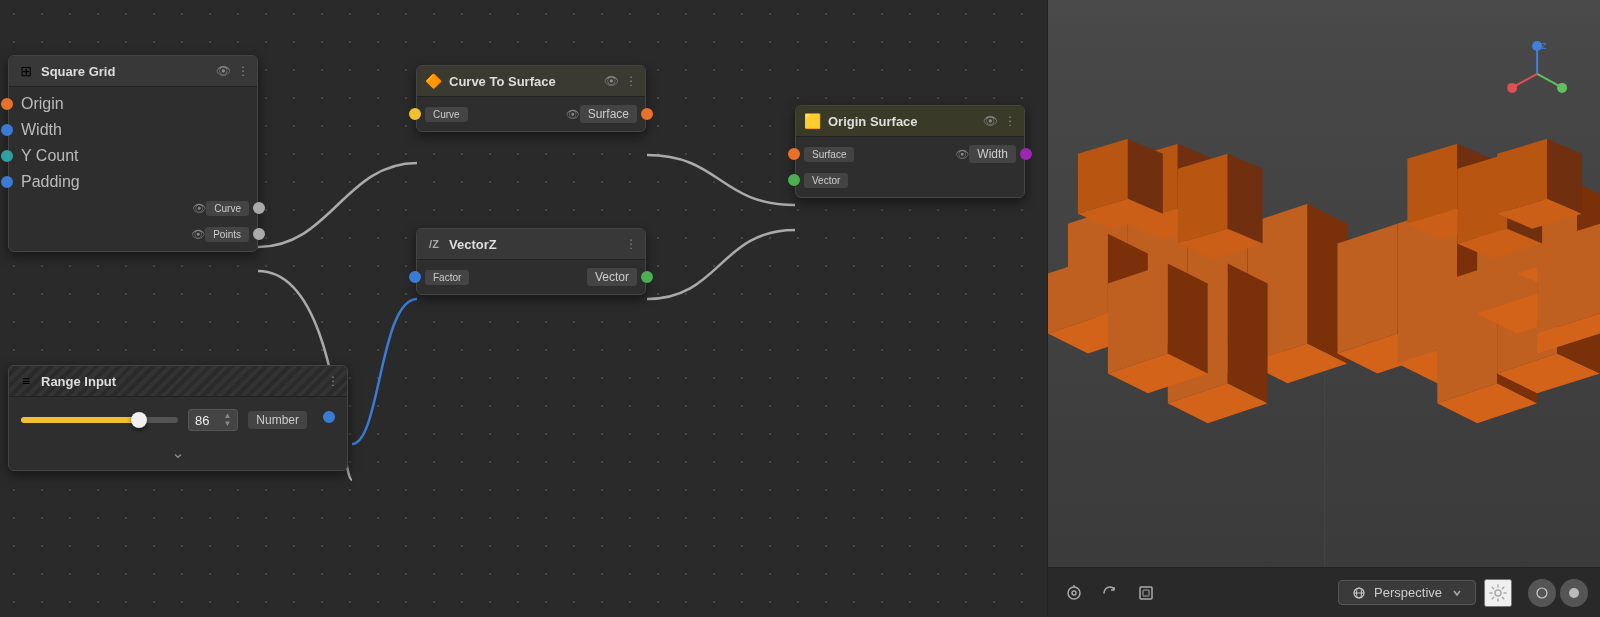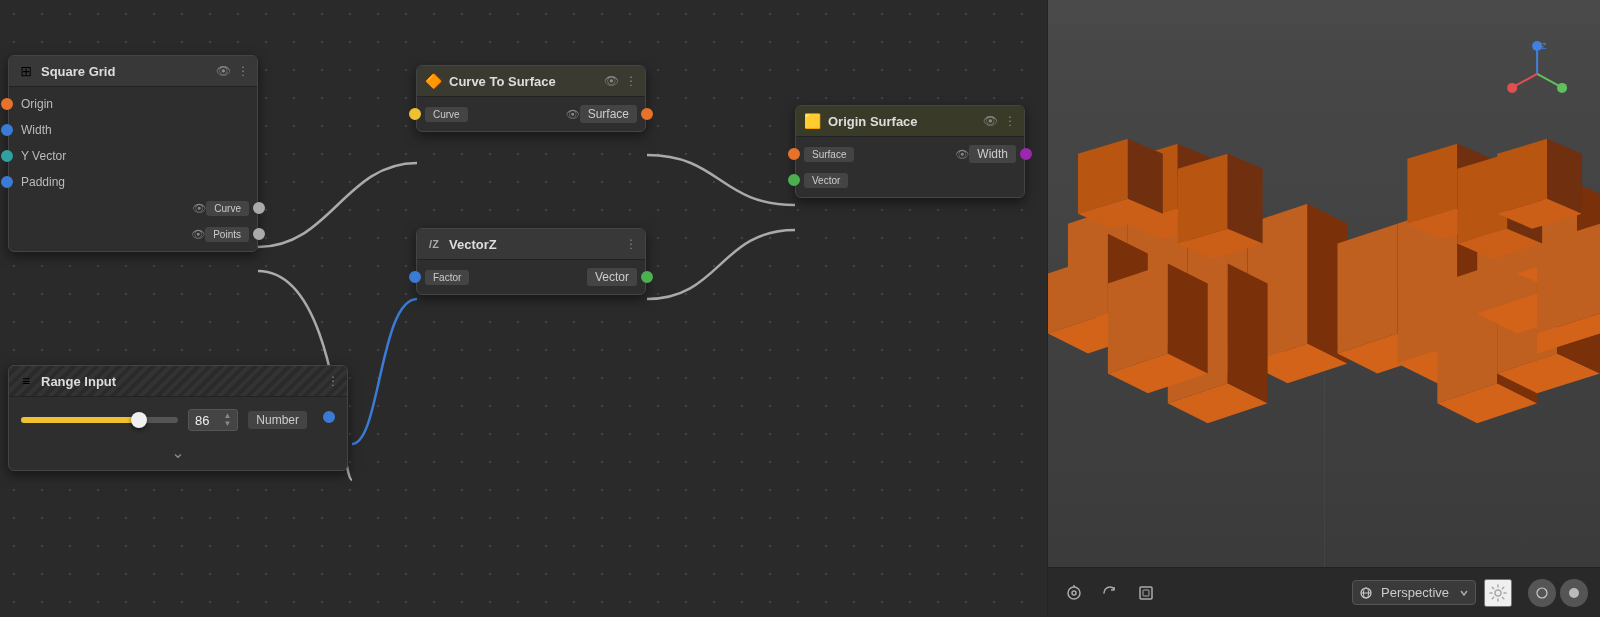--- a/index.html
+++ b/index.html
@@ -84,21 +84,21 @@
       background: transparent;
     }
 
     .vp-perspective-btn {
       display: flex;
       align-items: center;
       gap: 6px;
       background: #3a3a3a;
       border: 1px solid #555;
       border-radius: 4px;
-      padding: 4px 6px;
+      padding: 4px 13px;
       color: #ccc;
       font-size: 13px;
       cursor: pointer;
       margin-left: auto;
     }
 
     .vp-gear-btn {
       width: 28px;
       height: 28px;
       display: flex;
@@ -175,21 +175,21 @@
     .socket-right {
       position: absolute;
       right: -8px;
       width: 12px;
       height: 12px;
       border-radius: 50%;
       border: 2px solid #555;
     }
 
     .socket-label {
-      font-size: 12px;
+      font-size: 16px;
       color: #bbb;
       padding: 0 4px;
     }
 
     .socket-btn {
       background: #444;
       border: none;
       border-radius: 3px;
       padding: 2px 8px;
       color: #ccc;
@@ -389,21 +389,21 @@
       </div>
 
       <div class="node-socket-row">
         <span class="socket-left blue"></span>
         <span class="socket-label">Width</span>
       </div>
 
 
       <div class="node-socket-row">
         <span class="socket-left cyan"></span>
-        <span class="socket-label">Y Vector</span>
+        <span class="socket-label">Y Count</span>
       </div>
 
       <div class="node-socket-row">
         <span class="socket-left blue"></span>
         <span class="socket-label">Padding</span>
       </div>
 
       <div class="node-socket-row" style="justify-content:flex-end;">
         <span class="eye-icon-text">👁 </span>
         <button class="socket-btn">Curve</button>

